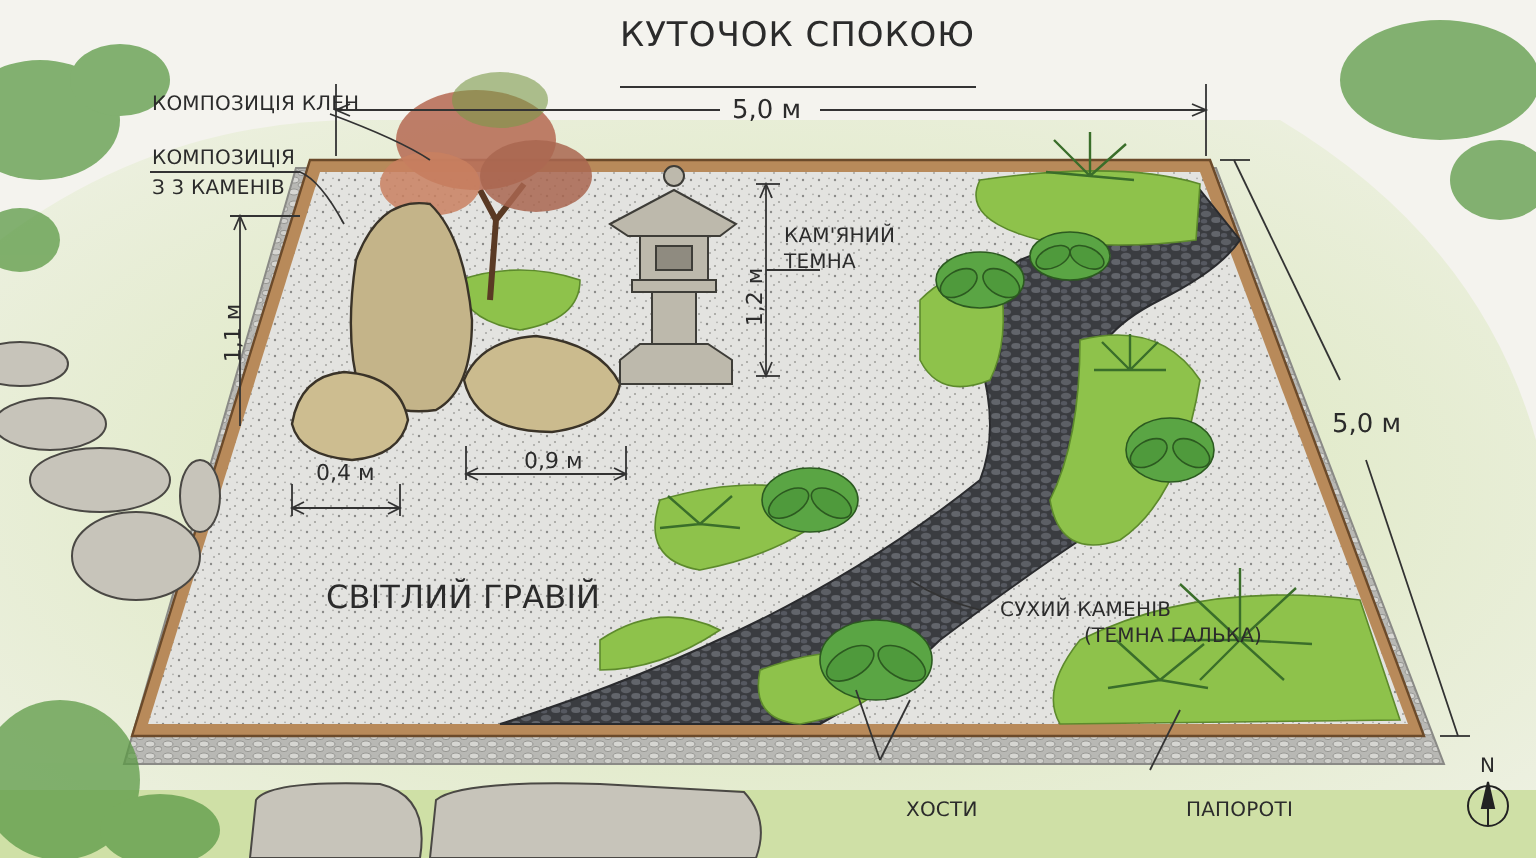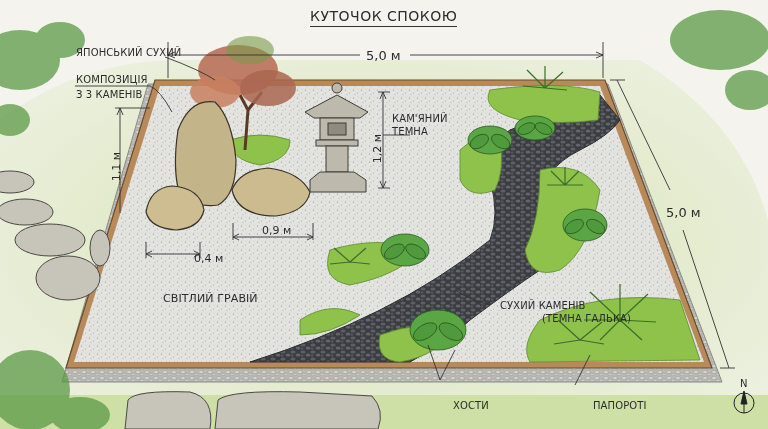--- a/index.html
+++ b/index.html
@@ -1,19 +1,19 @@
 <!DOCTYPE html>
 <html><head>
 <meta charset="utf-8">
 <style>
   html,body{margin:0;padding:0;}
   body{width:768px;height:429px;overflow:hidden;background:#f4f3ee;font-family:"DejaVu Sans","Liberation Sans",sans-serif;position:relative;}
   #stage{position:absolute;left:0;top:0;width:768px;height:429px;}
   .lbl{position:absolute;font-size:10px;color:#2b2b2b;letter-spacing:0.1px;line-height:12px;white-space:nowrap;}
-  .title{position:absolute;left:310px;top:8px;font-size:14px;color:#2b2b2b;letter-spacing:0.5px;border-bottom:1.5px solid #333;padding-bottom:2px;}
+  .title{position:absolute;left:310px;top:8px;font-size:17px;color:#2b2b2b;letter-spacing:0.5px;border-bottom:1.5px solid #333;padding-bottom:15px;}
   .dim{position:absolute;font-size:11px;color:#2b2b2b;white-space:nowrap;}
 </style>
 </head>
 <body>
 
 <div id="stage">
 <svg width="768" height="429" viewBox="0 0 768 429" xmlns="http://www.w3.org/2000/svg">
   <defs>
     <pattern id="gravelP" width="8" height="8" patternUnits="userSpaceOnUse">
       <rect width="8" height="8" fill="#e3e3e0"></rect>
@@ -194,32 +194,32 @@
 
   <g stroke="#222" stroke-width="1" fill="none">
     <circle cx="744" cy="403" r="10"></circle>
     <line x1="744" y1="393" x2="744" y2="413"></line>
     <path d="M741,404 L744,391 L747,404 Z" fill="#222"></path>
   </g>
 </svg>
 
 <div class="title">КУТОЧОК СПОКОЮ</div>
 
-<div class="lbl" style="left:76px;top:47px;">ЯПОНСЬКИЙ СУХИЙ</div>
+<div class="lbl" style="left:76px;top:47px;">КОМПОЗИЦІЯ КЛЕН</div>
 <div class="lbl" style="left:76px;top:74px;">КОМПОЗИЦІЯ</div>
 <div class="lbl" style="left:76px;top:89px;">З 3 КАМЕНІВ</div>
 <div class="lbl" style="left:392px;top:113px;text-align:right;">КАМ'ЯНИЙ</div>
 <div class="lbl" style="left:392px;top:126px;">ТЕМНА</div>
-<div class="lbl" style="left:163px;top:293px;font-size:11px;">СВІТЛИЙ ГРАВІЙ</div>
+<div class="lbl" style="left:163px;top:293px;font-size:16px;">СВІТЛИЙ ГРАВІЙ</div>
 <div class="lbl" style="left:500px;top:300px;">СУХИЙ КАМЕНІВ</div>
 <div class="lbl" style="left:500px;top:313px;margin-left:42px;">(ТЕМНА ГАЛЬКА)</div>
 <div class="lbl" style="left:453px;top:400px;">ХОСТИ</div>
 <div class="lbl" style="left:593px;top:400px;">ПАПОРОТІ</div>
 
 <div class="dim" style="left:366px;top:48px;font-size:13px;">5,0 м</div>
 <div class="dim" style="left:666px;top:205px;font-size:13px;">5,0 м</div>
 <div class="dim" style="left:102px;top:160px;transform:rotate(-90deg);transform-origin:center;">1,1 м</div>
 <div class="dim" style="left:363px;top:142px;transform:rotate(-90deg);transform-origin:center;">1,2 м</div>
-<div class="dim" style="left:158px;top:252px;margin-left:36px;">0,4 м</div>
+<div class="dim" style="left:158px;top:230px;">0,4 м</div>
 <div class="dim" style="left:262px;top:224px;">0,9 м</div>
 
 <div class="lbl" style="left:740px;top:378px;font-size:10px;">N</div>
 </div>
 
 </body></html>

